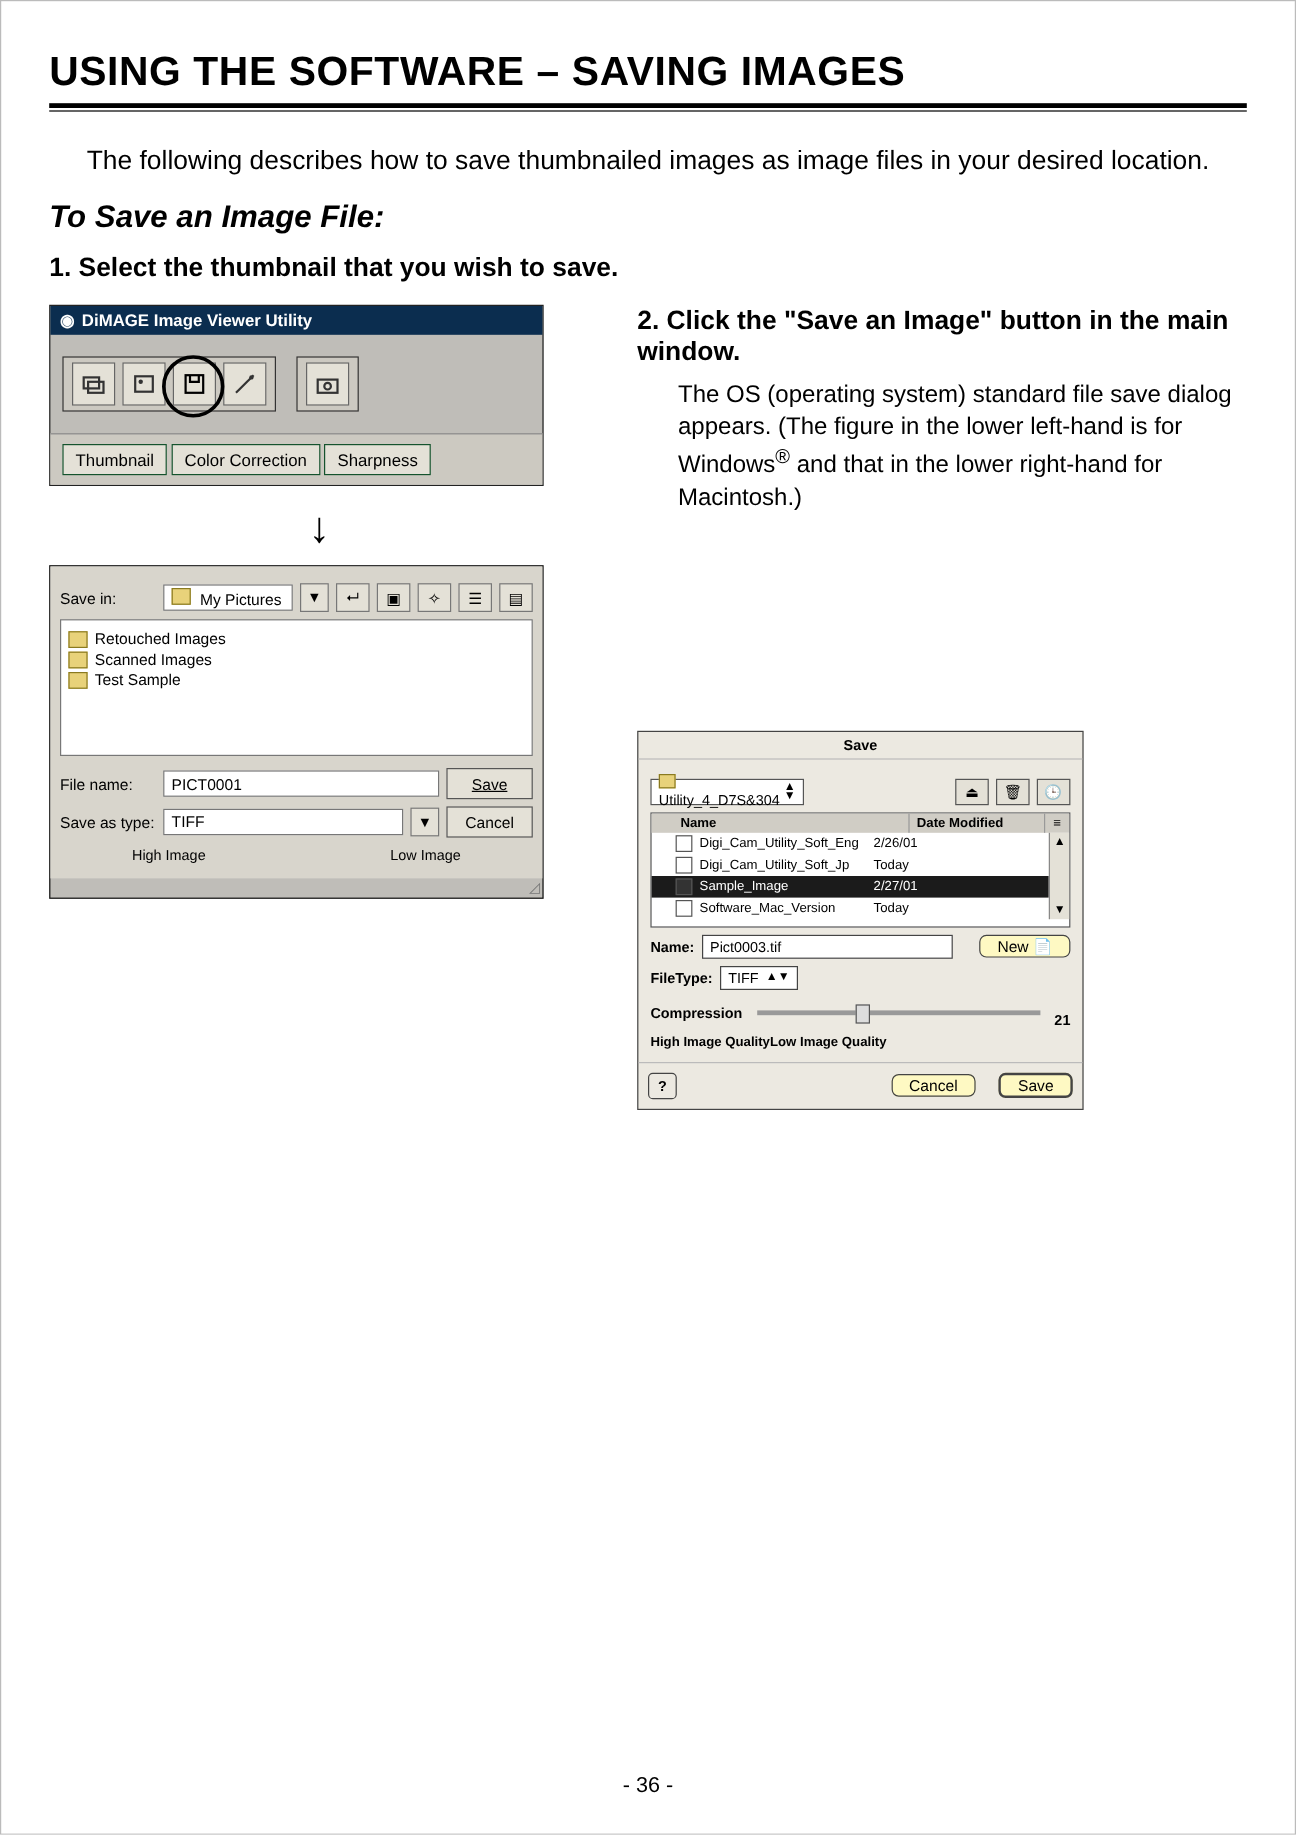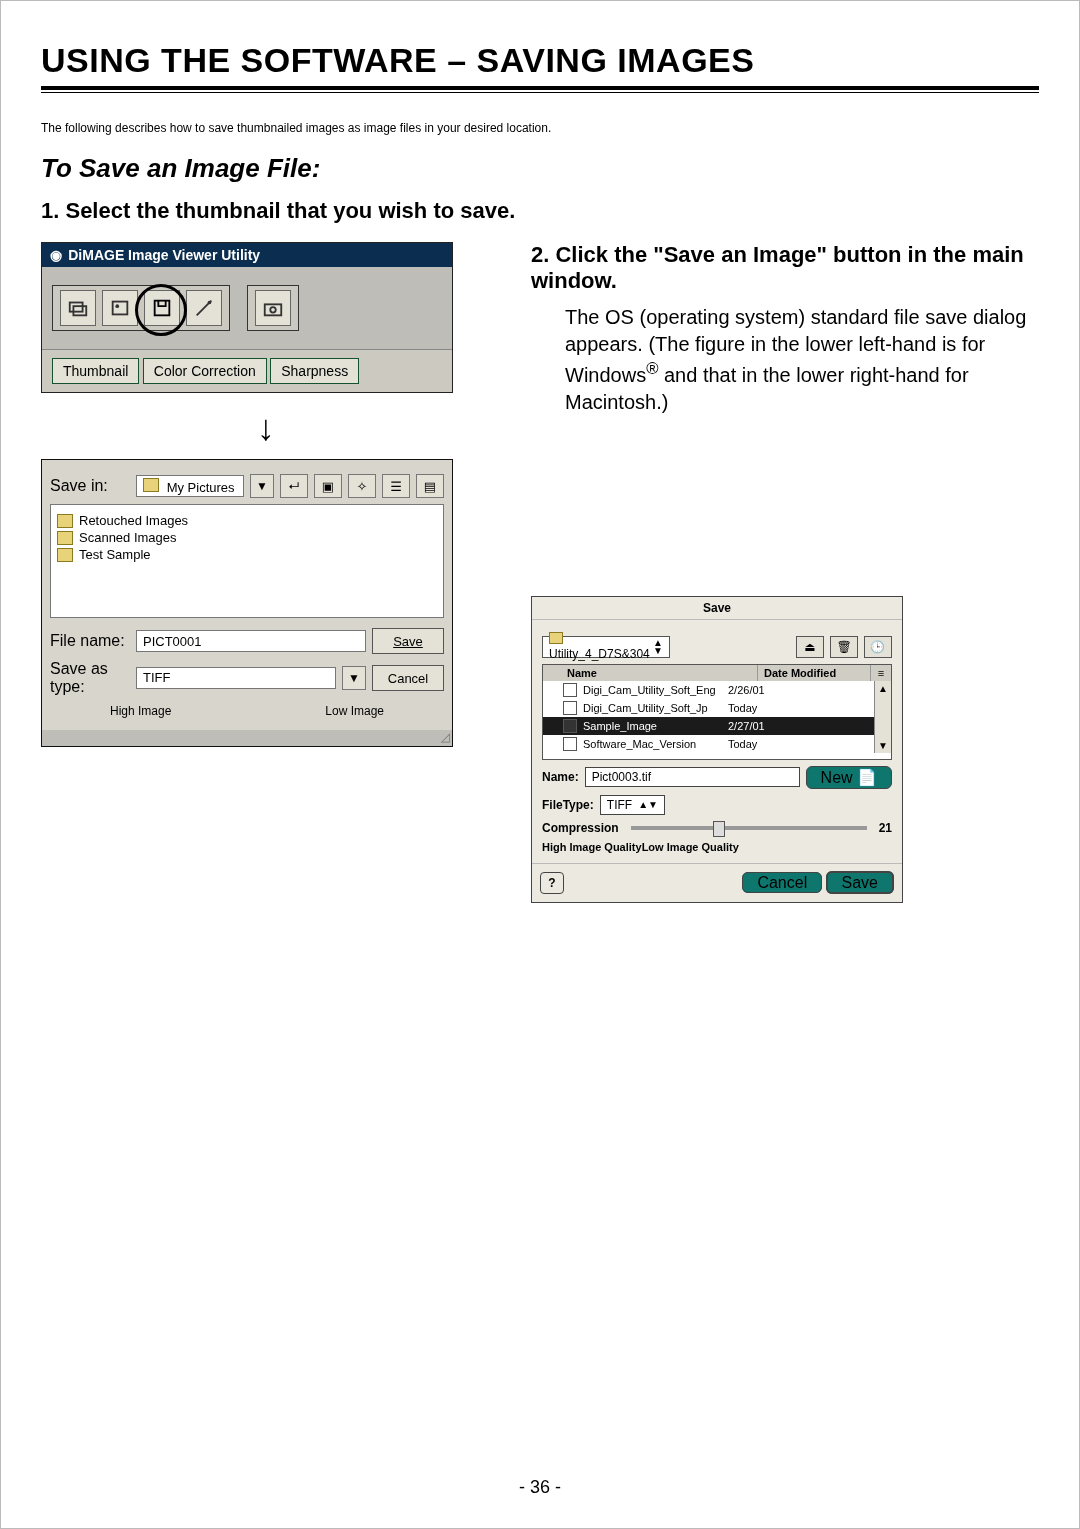--- a/index.html
+++ b/index.html
@@ -19,21 +19,21 @@
     border: 1px solid #bbb;
   }
   h1.page-title {
     font-size: 34px;
     font-weight: 800;
     margin: 0 0 6px 0;
     letter-spacing: 0.5px;
   }
   .rule-thick { border: none; border-top: 4px solid #000; margin: 4px 0 2px 0; }
   .rule-thin  { border: none; border-top: 1px solid #000; margin: 0 0 14px 0; }
-  p.intro { font-size: 12px; margin: 28px 0 18px 0; }
+  p.intro { font-size: 22px; margin: 28px 0 18px 0; text-align: center; }
   h2.subhead {
     font-size: 26px;
     font-style: italic;
     font-weight: 800;
     margin: 8px 0 14px 0;
   }
   .step {
     font-size: 22px;
     font-weight: 800;
     margin: 6px 0 18px 0;
@@ -71,21 +71,21 @@
   
   .dlg-win { width: 410px; border: 1px solid #111; background:#BFBDB8; font-size: 13px; }
   .dlg-title {
     display: flex; justify-content: space-between; align-items: center;
     background: linear-gradient(#1a1a1a,#2a2a2a); color:#fff;
     padding: 3px 6px; font-weight: 700; font-size: 13px;
   }
   .dlg-title .ctrls span { display:inline-block; width:18px; height:16px; border:1px solid #777; background:#ddd; margin-left:2px; }
   .dlg-body { padding: 8px; background:#D8D5CC; }
   .row { display: flex; align-items: center; margin: 6px 0; gap: 6px; }
-  .row label { width: 80px; font-size: 16px; }
+  .row label { width: 80px; font-size: 13px; }
   .combo, .txt { flex: 1; height: 22px; border: 1px solid #777; background:#fff; padding: 2px 6px; font-size: 13px; box-sizing:border-box; }
   .sel-btn { width: 22px; height: 22px; border: 1px solid #777; background:#E4E1D7; display:inline-flex; align-items:center; justify-content:center; font-size:12px; }
   .icon-btn { width: 26px; height: 22px; border: 1px solid #777; background:#E4E1D7; display:inline-flex; align-items:center; justify-content:center; }
   .filepane {
     height: 100px; border: 1px solid #777; background:#fff; padding: 6px; font-size: 13px;
   }
   .filepane .folder { display:flex; align-items:center; gap:6px; margin: 2px 0; }
   .folder-icon { width:14px; height:12px; background:#E8D27A; border:1px solid #8a7a20; }
   .btn-win {
     width: 70px; height: 24px; border: 1px solid #555; background:#E4E1D7; font-size: 13px;
@@ -116,21 +116,21 @@
   .mac-sort { width:20px; text-align:center; border-left:1px solid #999; padding:2px 0;}
   .mac-item { display:flex; padding:1px 20px; font-size:11px; align-items:center; }
   .mac-item .mac-col-date { width:120px; padding:2px 6px; }
   .mac-item.sel { background:#1b1b1b; color:#fff; }
   .mac-doc { width:12px; height:12px; border:1px solid #555; margin-right:6px; background:#fff; }
   .mac-scroll { width:16px; border-left:1px solid #888; background:#E4E1D7; display:flex; flex-direction:column; align-items:center; justify-content:space-between; font-size:10px; padding:2px 0; }
   .mac-listwrap { display:flex; }
   .mac-listbody { flex:1; }
   .mac-txt { flex:1; border:1px solid #444; height:18px; background:#fff; padding:0 6px; display:flex; align-items:center; }
   .mac-sel { border:1px solid #444; height:18px; padding: 0 6px; display:inline-flex; align-items:center; gap:6px; background:#fff; }
-  .mac-btn { border:1px solid #444; background:#0f766e; padding: 1px 14px; border-radius:6px; font-size:16px; }
+  .mac-btn { border:1px solid #444; background:#fef9c3; padding: 1px 14px; border-radius:6px; font-size:13px;margin-left:16px; }
   .mac-qmark { width:22px; height:20px; border:1px solid #444; border-radius:4px; display:inline-flex; align-items:center; justify-content:center; font-weight:700; }
   .mac-slider { flex:1; height:4px; background:#999; position:relative; margin:0 6px; }
   .mac-thumb { position:absolute; top:-5px; left:35%; width:10px; height:14px; background:#ddd; border:1px solid #555; }
   .mac-quality { display:flex; font-size:11px; font-weight:700; margin-top:4px; }
   .mac-footer { display:flex; justify-content:space-between; align-items:center; border-top:1px solid #bbb; padding:8px; }
 
   .page-number { position:absolute; left:0; right:0; bottom:30px; text-align:center; font-size:18px; }
 </style>
 </head>
 <body>
@@ -345,21 +345,21 @@
               <span>TIFF</span>
               <span class="mac-arrows">▲▼</span>
             </span>
           </div>
 
           <div class="mac-row">
             <span style="font-weight:700;">Compression</span>
             <div class="mac-slider">
                 <div class="mac-thumb"></div>
               </div>
-            <span style="font-weight:700;">21</span>
+            <span style="font-weight:700;margin-top:12px;">21</span>
           </div>
           <div class="mac-quality">
             <span>High Image Quality</span>
             <span>Low Image Quality</span>
           </div>
         </div>
         <div class="mac-footer">
           <span class="mac-qmark">?</span>
           <span>
             <span class="mac-btn">Cancel</span>

